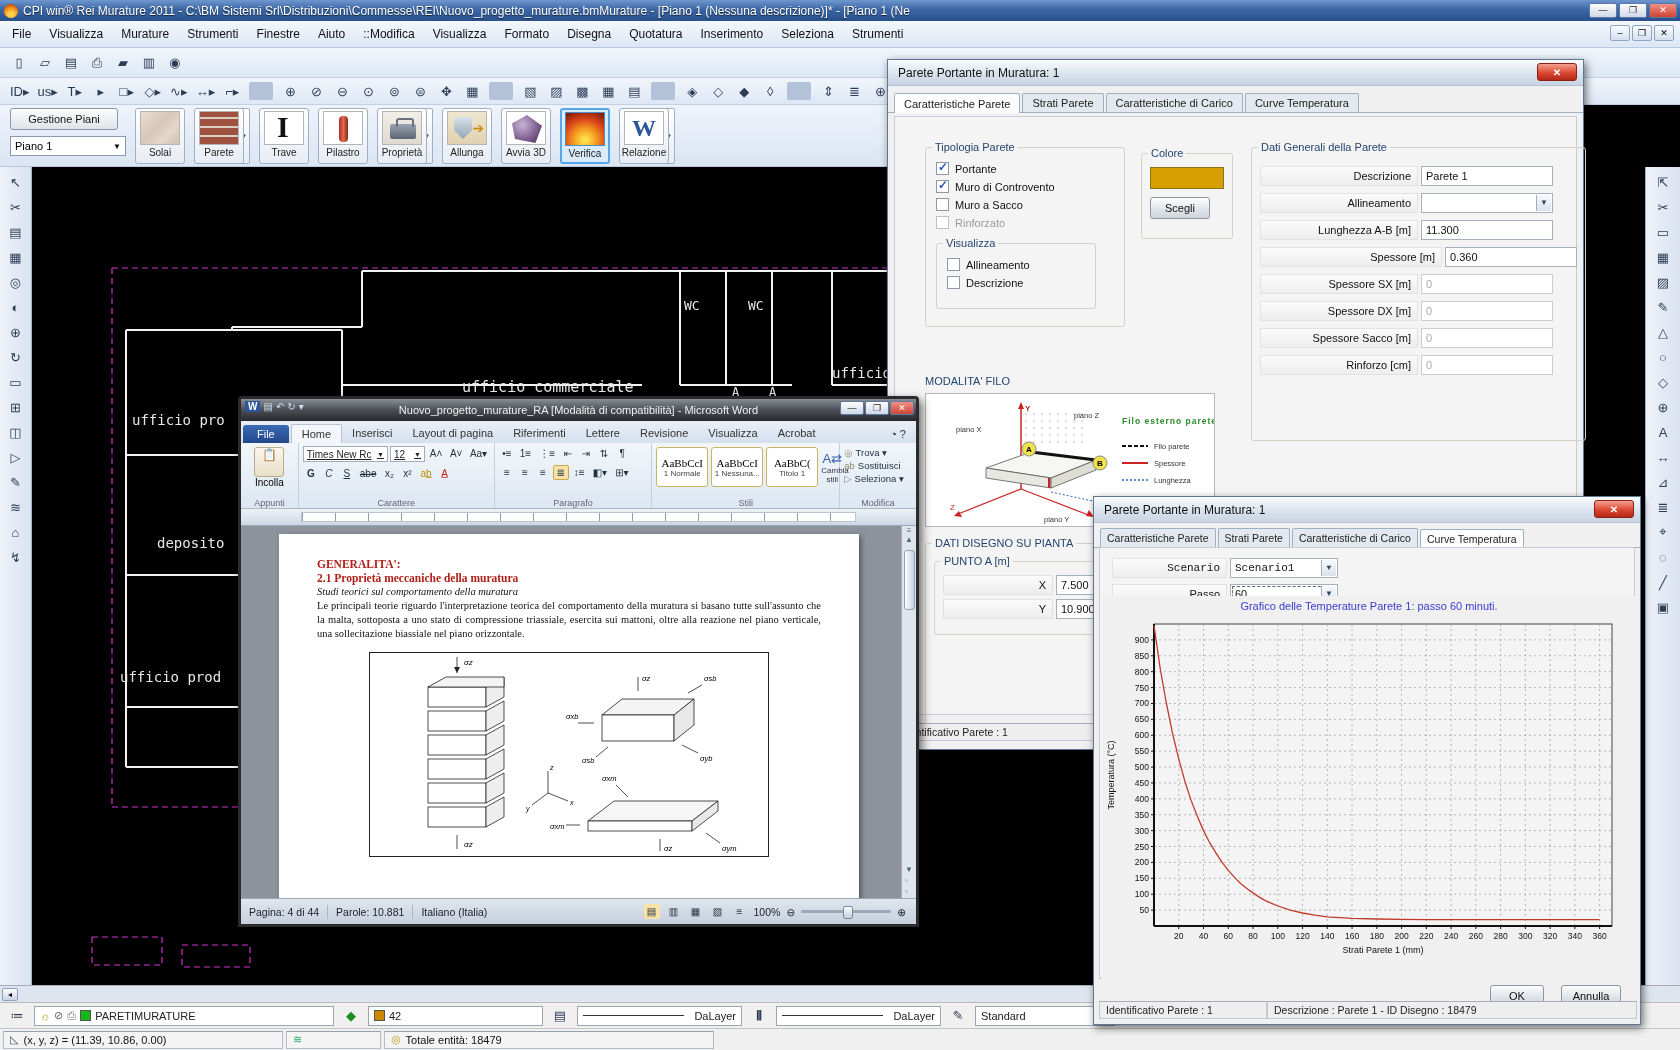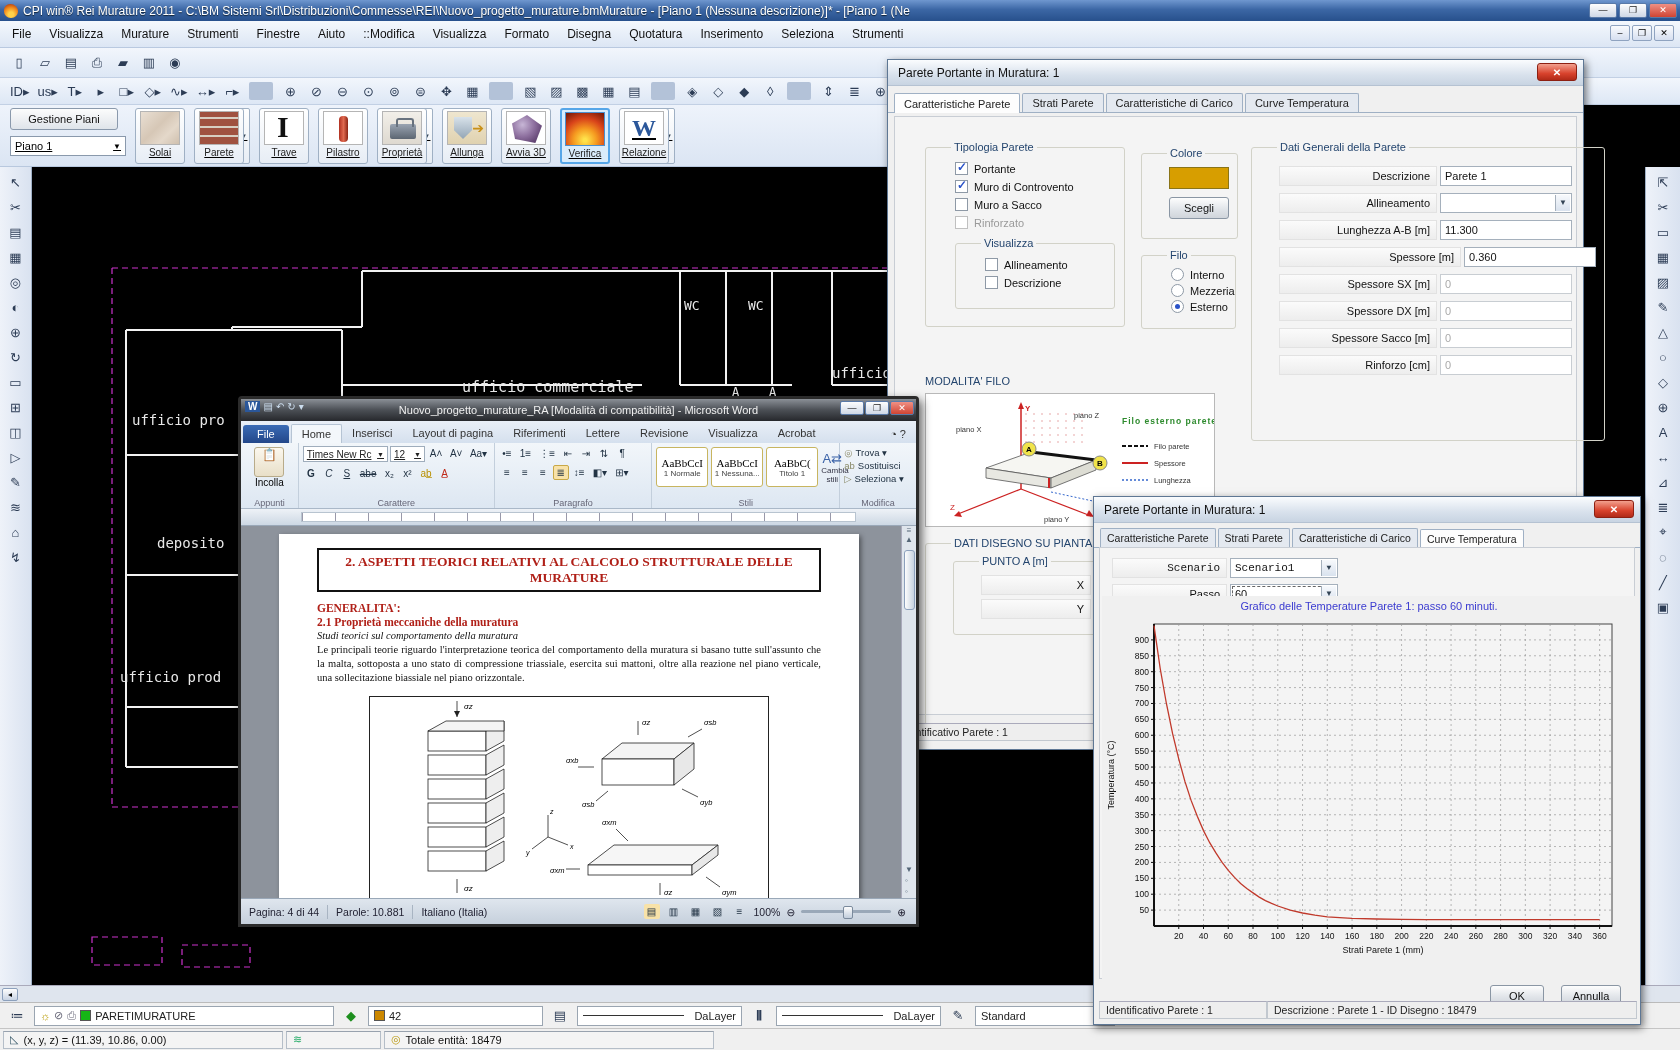--- a/index.html
+++ b/index.html
@@ -30,21 +30,21 @@
   .toolbar { position:absolute; left:0; width:1680px; background:linear-gradient(#f2f6fc,#dde7f5);
     border-bottom:1px solid #c2d0e4; display:flex; align-items:center; padding-left:6px; }
   #tb1 { top:48px; height:30px; }
   #tb2 { top:78px; height:27px; }
   .tbtn { min-width:24px; height:22px; display:flex; align-items:center; justify-content:center;
     margin:0 1px; border:1px solid transparent; border-radius:2px; font-size:13px; color:#2c3c55; padding:0 2px; }
   .tsep { width:1px; height:18px; background:#b3c2d8; margin:0 4px; }
 
   #tb3 { position:absolute; left:0; top:105px; width:1475px; height:62px;
     background:linear-gradient(#eef3fb,#dbe5f3); border-bottom:1px solid #b8c8de;
-    display:flex; align-items:flex-start;text-decoration:underline; }
+    display:flex; align-items:flex-start; }
   #piani { width:135px; padding:3px 0 0 10px; }
   #gestione-piani { width:108px; height:22px; background:linear-gradient(#fcfcfc,#dfe4ea);
     border:1px solid #8a99ac; border-radius:3px; font-size:11px; }
   #piano-select { margin-top:6px; width:116px; height:20px; background:#fff; border:1px solid #8a99ac;
     display:flex; align-items:center; justify-content:space-between; padding:0 4px; font-size:11px; }
   .bigbar { display:flex; align-items:flex-end; gap:9px; padding-top:3px; }
   .bigbtn { width:50px; height:56px; background:linear-gradient(#ffffff,#e7edf5);
     border:1px solid #9fb0c4; border-radius:3px; display:flex; flex-direction:column;
     align-items:center; padding-top:2px; position:relative; }
   .bigbtn.selected { border:2px solid #56a6e8; background:#d9ecfb; }
@@ -115,21 +115,21 @@
     display:flex; align-items:center; padding-left:10px; font-size:12px; color:#111;
     border-bottom:1px solid #b5c2d2; position:relative; }
   .dlg-close { position:absolute; right:6px; top:3px; width:40px; height:18px; border-radius:3px;
     background:linear-gradient(#f2a08e,#d8422c 60%,#b02a18); border:1px solid #8d2012; color:#fff;
     font-size:10px; text-align:center; line-height:17px; font-weight:bold; }
   .tabs { display:flex; align-items:flex-end; padding-left:6px; border-bottom:1px solid #9fb0c4; height:23px; }
   .tab { padding:3px 9px; border:1px solid #9fb0c4; border-bottom:none; background:#e4e9f0;
     margin-right:2px; border-radius:2px 2px 0 0; font-size:11px; color:#222; }
   .tab.active { background:#fdfdfd; position:relative; top:1px; padding-top:4px; font-weight:normal; }
   .tabpage { position:absolute; border:1px solid #c8cdd4; background:#f4f4f4; }
-  fieldset.grp { position:absolute; border:1px solid #d2d2c8; border-radius:3px; padding-top:4px;padding-left:19px; }
+  fieldset.grp { position:absolute; border:1px solid #d2d2c8; border-radius:3px; padding-top:4px; }
   fieldset.grp legend { font-size:11px; color:#24456e; padding:0 3px; margin-left:6px; }
   .cbrow { display:flex; align-items:center; gap:6px; margin:5px 0 0 10px; font-size:11px; color:#111; }
   .cb { width:13px; height:13px; background:#fff; border:1px solid #8e99a6; position:relative; }
   .cb.checked::after { content:"✓"; position:absolute; left:1px; top:-3px; color:#2a52c8; font-weight:bold; font-size:12px; }
   .cbrow.disabled { color:#9a9a9a; }
   .cbrow.disabled .cb { border-color:#c0c0c0; }
   .rb { width:13px; height:13px; border-radius:50%; background:#fff; border:1px solid #8e99a6; position:relative; }
   .rb.selected::after { content:""; position:absolute; left:3px; top:3px; width:5px; height:5px;
     border-radius:50%; background:#2a52c8; }
   .fldrow { display:flex; align-items:center; margin-top:7px; }
@@ -588,40 +588,20 @@
           </div>
       </fieldset>
     </fieldset>
 
     <fieldset class="grp" style="left:246px; top:30px; width:92px; height:92px;">
       <legend>Colore</legend>
       <div id="color-swatch" style="margin: 4px 8px 0px; height: 22px; border: 1px solid rgb(138, 116, 24); background: rgb(215, 158, 0);"></div>
       <button class="btn" style="margin:8px 8px 0 8px; width:60px; height:22px;">Scegli</button>
     </fieldset>
 
-    <fieldset class="grp" style="left:246px; top:132px; width:92px; height:80px;">
-      <legend>Filo</legend>
-      <div>
-
-          <div class="cbrow" style="margin-top:3px;">
-            <span class="rb"></span>
-            <span>Interno</span>
-          </div>
-
-          <div class="cbrow" style="margin-top:3px;">
-            <span class="rb"></span>
-            <span>Mezzeria</span>
-          </div>
-
-          <div class="cbrow" style="margin-top:3px;">
-            <span class="rb selected"></span>
-            <span>Esterno</span>
-          </div>
-        </div>
-    </fieldset>
 
     <fieldset class="grp" style="left:356px; top:24px; width:316px; height:300px;">
       <legend>Dati Generali della Parete</legend>
       <div style="padding:2px 8px 0 8px;">
 
           <div class="fldrow">
             <div class="fldlabel" style="width:158px;">Descrizione</div>
             <div class="fld" style="width:132px;">
               <span>Parete 1</span>
 
@@ -920,21 +900,20 @@
           </div>
         </div>
       <div class="gcaption">Modifica</div>
     </div>
   </div>
   <div id="ruler">
       <div class="rl"></div>
     </div>
   <div id="docarea">
     <div id="page">
-      <div id="doc-heading">2. ASPETTI TEORICI RELATIVI AL CALCOLO STRUTTURALE DELLE MURATURE</div>
       <div class="red-sub">GENERALITA':</div>
       <div class="red-sub" style="margin-top:2px;">2.1  Proprietà meccaniche della muratura</div>
       <div class="ital">Studi teorici sul comportamento della muratura</div>
       <div id="doc-body">Le principali teorie riguardo l'interpretazione teorica del comportamento della muratura si basano tutte sull'assunto che la malta, sottoposta a uno stato di compressione triassiale, esercita sui mattoni, oltre alla reazione nel piano verticale, una sollecitazione biassiale nel piano orizzontale.</div>
       <div id="figure-box">
         <svg id="figsvg" width="398" height="203" viewBox="0 0 398 203">
             <rect x="58" y="34" width="58" height="20" fill="#fff" stroke="#222" stroke-width="0.8"></rect>
             <path d="M116,34 L134,24 L134,44 L116,54 Z" fill="#eee" stroke="#222" stroke-width="0.8"></path>
             <path d="M58,34 L76,24 L134,24 L134,34 Z" fill="#f4f4f4" stroke="#222" stroke-width="0.8"></path>
             <rect x="58" y="58" width="58" height="20" fill="#fff" stroke="#222" stroke-width="0.8"></rect>

